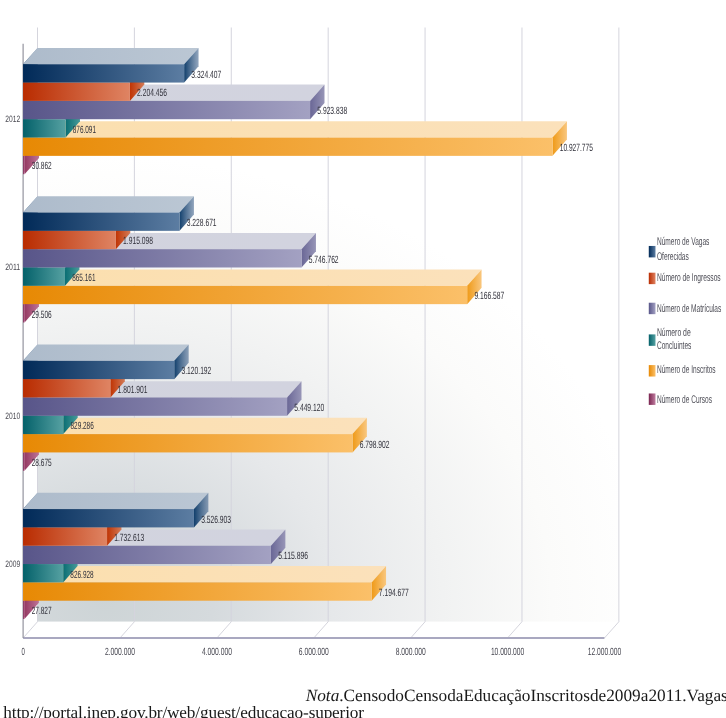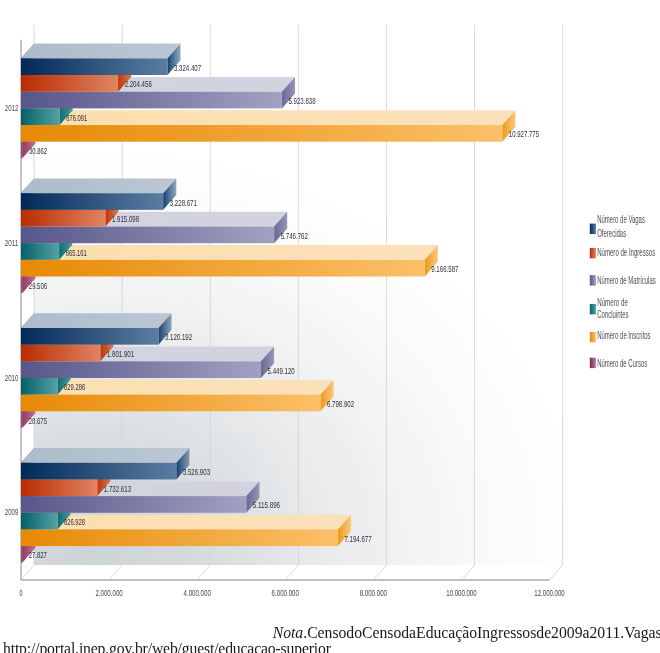--- a/index.html
+++ b/index.html
@@ -345,21 +345,21 @@
       </g>
     </svg>
   <div class="footnote">
     <div class="fn-line1">
         <span><i class="nota">Nota</i><span>.</span></span>
         <span>Censo</span>
         <span>do</span>
         <span>Censo</span>
         <span>da</span>
         <span>Educação</span>
-        <span>Ingressos</span>
+        <span>Inscritos</span>
         <span>de</span>
         <span>2009</span>
         <span>a</span>
         <span>2011.</span>
         <span>Vagas:</span>
       </div>
     <div class="fn-line2">http://portal.inep.gov.br/web/guest/educacao-superior</div>
   </div>
 </div>
 

